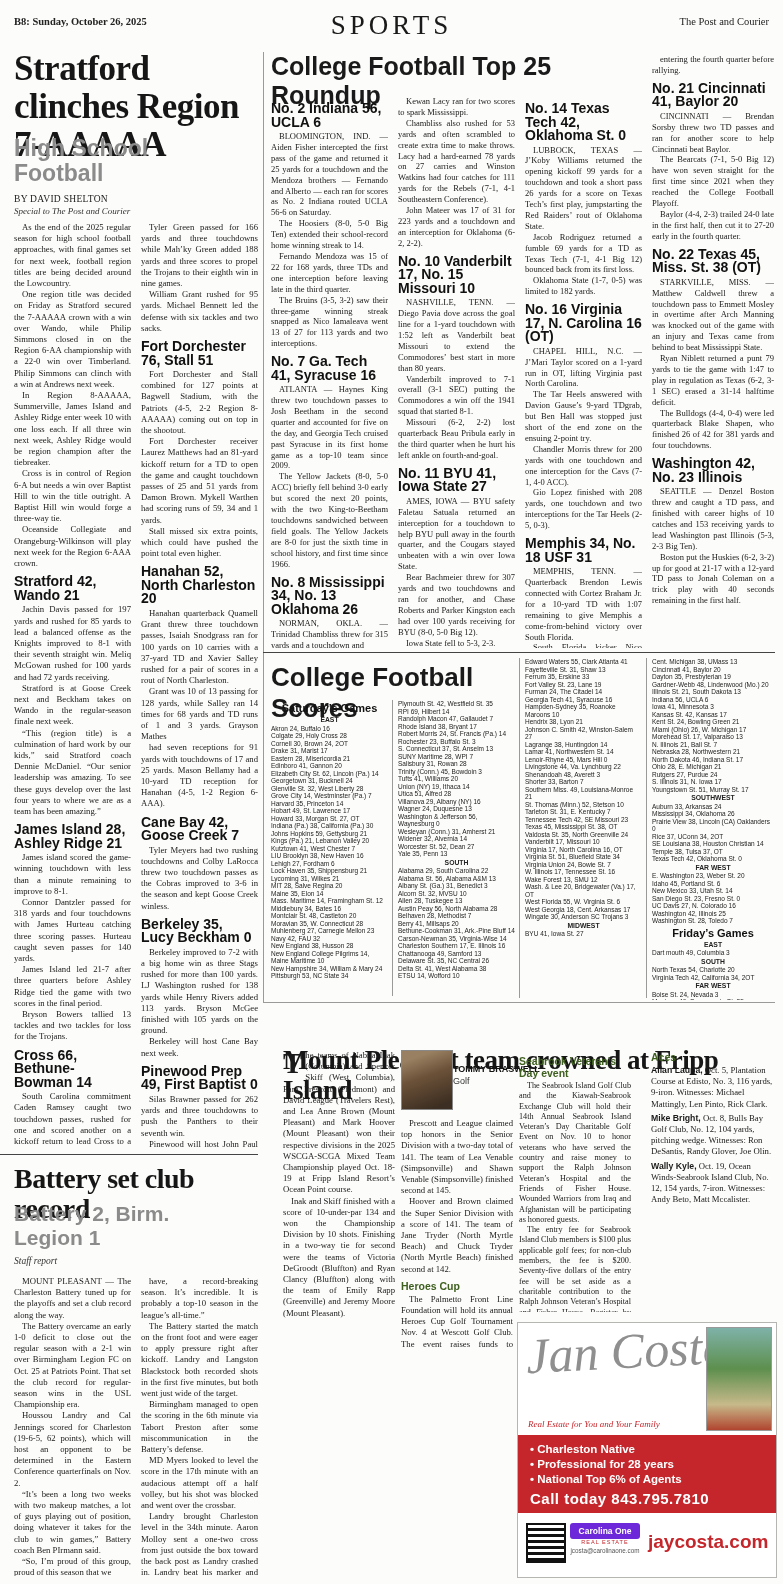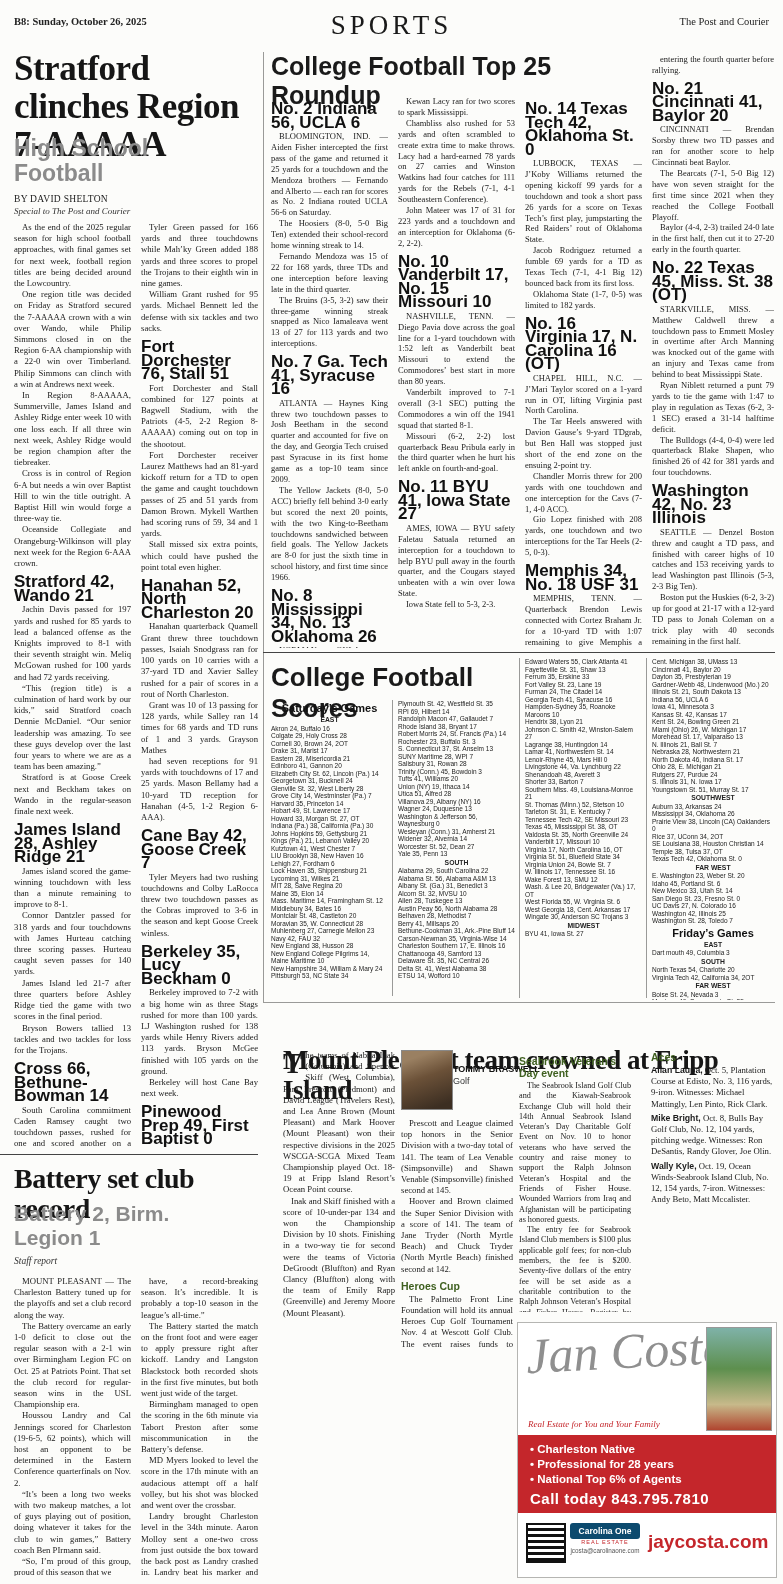--- a/index.html
+++ b/index.html
@@ -19,21 +19,21 @@
   .kicker{font-family:"Liberation Sans",sans-serif;font-weight:bold;color:#8b8b8b;}
   .byline{font-size:9.5px;letter-spacing:0.3px;}
   .credit{font-size:9px;font-style:italic;color:#333;}
 
   
   .col{position:absolute;overflow:hidden;text-align:justify;}
   .body-col{font-size:8.7px;line-height:11.2px;}
   .blk{margin:0;}
   .blk b.lead{font-family:"Liberation Sans",sans-serif;}
   .t-p{text-indent:8px;}
-  .t-head{font-family:"Liberation Sans",sans-serif;font-weight:bold;font-size:17px;line-height:13.5px;text-align:left;text-indent:0;margin:6px 0 2px 0;color:#111;}
+  .t-head{font-family:"Liberation Sans",sans-serif;font-weight:bold;font-size:14px;line-height:13.5px;text-align:left;text-indent:0;margin:6px 0 2px 0;color:#111;}
   .t-gh{font-family:"Liberation Sans",sans-serif;font-weight:bold;font-size:10.5px;line-height:12px;text-align:left;color:#3f6020;margin:5px 0 2px 0;}
   .t-dc span{display:block;}
   .t-dc span::first-letter{float:left;font-size:29px;line-height:24px;font-weight:bold;padding:1px 3px 0 0;}
   .t-ap{text-indent:0;margin-bottom:3px;}
   .t-ap b.lead{font-size:8.7px;}
 
   
   .scores-col{font-family:"Liberation Sans",sans-serif;font-size:6.5px;line-height:7.5px;text-align:left;color:#222;}
   .scores-col .t-s{white-space:normal;}
   .t-sg{font-weight:bold;font-size:11px;line-height:13px;text-align:center;margin:2px 0 1px 0;color:#111;}
@@ -49,21 +49,21 @@
   
   .ad{position:absolute;border:1px solid #b5b5b2;background:#fff;}
   .ad .sig{position:absolute;left:8px;top:2px;font-style:italic;font-size:50px;line-height:52px;color:#8f8f8f;transform:rotate(-3deg);font-family:"Liberation Serif",serif;}
   .ad .beach{position:absolute;right:4px;top:4px;width:64px;height:102px;background:linear-gradient(180deg,#7fb2a8 0%,#5d8f4e 40%,#c7b98a 75%,#b0452f 100%);border:1px solid #999;}
   .ad .tag{position:absolute;left:10px;top:96px;width:150px;font-style:italic;font-size:9px;color:#c4262b;}
   .ad .band{position:absolute;left:0;top:112px;width:100%;height:78px;background:#c4262b;color:#fff;font-family:"Liberation Sans",sans-serif;}
   .ad .band .bl{font-weight:bold;font-size:11.5px;line-height:15px;padding:7px 0 0 12px;}
   .ad .call{position:absolute;left:12px;top:55px;font-weight:bold;font-size:15px;letter-spacing:0.5px;}
   .ad .qr{position:absolute;left:8px;top:200px;width:36px;height:36px;border:2px solid #111;background:repeating-linear-gradient(0deg,#111 0 3px,#fff 3px 6px),repeating-linear-gradient(90deg,#111 0 3px,rgba(255,255,255,0) 3px 6px);}
   .ad .c1{position:absolute;left:52px;top:200px;width:70px;}
-  .ad .c1 .logo{background:#0c4a6e;color:#fff;font-family:"Liberation Sans",sans-serif;font-weight:bold;font-size:8.5px;text-align:center;padding:3px 2px;border-radius:3px;}
+  .ad .c1 .logo{background:#6d28d9;color:#fff;font-family:"Liberation Sans",sans-serif;font-weight:bold;font-size:8.5px;text-align:center;padding:3px 2px;border-radius:3px;}
   .ad .c1 .sub{font-family:"Liberation Sans",sans-serif;font-size:5.5px;text-align:center;color:#c4262b;letter-spacing:1px;}
   .ad .c1 .em{font-family:"Liberation Sans",sans-serif;font-size:6.3px;color:#555;text-align:center;margin-top:2px;}
   .ad .site{position:absolute;left:130px;top:208px;font-family:"Liberation Sans",sans-serif;font-weight:bold;font-size:19px;color:#c4262b;}
 </style>
 </head>
 <body>
 
 <div id="page">
 
   <div class="abs mast-side" style="left:14px;top:16px;"><b>B8: Sunday, October 26, 2025</b></div>
@@ -76,22 +76,22 @@
   <div class="abs credit" style="left:14px;top:206px;">Special to The Post and Courier</div>
 
   <div class="col body-col" style="left:14px;top:222px;width:117px;height:926px;">
       <div class="blk t-p"><b class="lead"></b><span>As the end of the 2025 regular season for high school football approaches, with final games set for next week, football region titles are being decided around the Lowcountry.</span></div>
       <div class="blk t-p"><b class="lead"></b><span>One region title was decided on Friday as Stratford secured the 7-AAAAA crown with a win over Wando, while Philip Simmons closed in on the Region 6-AA championship with a 22-0 win over Timberland. Philip Simmons can clinch with a win at Andrews next week.</span></div>
       <div class="blk t-p"><b class="lead"></b><span>In Region 8-AAAAA, Summerville, James Island and Ashley Ridge enter week 10 with one loss each. If all three win next week, Ashley Ridge would be region champion after the tiebreaker.</span></div>
       <div class="blk t-p"><b class="lead"></b><span>Cross is in control of Region 6-A but needs a win over Baptist Hill to win the title outright. A Baptist Hill win would forge a three-way tie.</span></div>
       <div class="blk t-p"><b class="lead"></b><span>Oceanside Collegiate and Orangeburg-Wilkinson will play next week for the Region 6-AAA crown.</span></div>
       <div class="blk t-head"><b class="lead"></b><span>Stratford 42, Wando 21</span></div>
       <div class="blk t-p"><b class="lead"></b><span>Jachin Davis passed for 197 yards and rushed for 85 yards to lead a balanced offense as the Knights improved to 8-1 with their seventh straight win. Meliq McGowan rushed for 100 yards and had 72 yards receiving.</span></div>
+      <div class="blk t-p"><b class="lead"></b><span>Stratford is at Goose Creek next and Beckham takes on Wando in the regular-season finale next week.</span></div>
       <div class="blk t-p"><b class="lead"></b><span>“This (region title) is a culmination of hard work by our kids,” said Stratford coach Dennie McDaniel. “Our senior leadership was amazing. To see these guys develop over the last four years to where we are as a team has been amazing.”</span></div>
-      <div class="blk t-p"><b class="lead"></b><span>Stratford is at Goose Creek next and Beckham takes on Wando in the regular-season finale next week.</span></div>
       <div class="blk t-head"><b class="lead"></b><span>James Island 28, Ashley Ridge 21</span></div>
       <div class="blk t-p"><b class="lead"></b><span>James island scored the game-winning touchdown with less than a minute remaining to improve to 8-1.</span></div>
       <div class="blk t-p"><b class="lead"></b><span>Connor Dantzler passed for 318 yards and four touchdowns with James Hurteau catching three scoring passes. Hurteau caught seven passes for 140 yards.</span></div>
       <div class="blk t-p"><b class="lead"></b><span>James Island led 21-7 after three quarters before Ashley Ridge tied the game with two scores in the final period.</span></div>
       <div class="blk t-p"><b class="lead"></b><span>Bryson Bowers tallied 13 tackles and two tackles for loss for the Trojans.</span></div>
       <div class="blk t-head"><b class="lead"></b><span>Cross 66, Bethune-Bowman 14</span></div>
       <div class="blk t-p"><b class="lead"></b><span>South Carolina commitment Caden Ramsey caught two touchdown passes, rushed for one and scored another on a kickoff return to lead Cross to a rout of Bethune-Bowman. He also had an interception.</span></div>
     </div>
   <div class="col body-col" style="left:141px;top:222px;width:117px;height:926px;">
       <div class="blk t-p"><b class="lead"></b><span>Tyler Green passed for 166 yards and three touchdowns while Mah’ky Green added 188 yards and three scores to propel the Trojans to their eighth win in nine games.</span></div>
@@ -133,20 +133,21 @@
   <div class="col body-col" style="left:398px;top:96px;width:117px;height:552px;font-size:8.5px;line-height:10.9px;">
       <div class="blk t-p"><b class="lead"></b><span>Kewan Lacy ran for two scores to spark Mississippi.</span></div>
       <div class="blk t-p"><b class="lead"></b><span>Chambliss also rushed for 53 yards and often scrambled to create extra time to make throws. Lacy had a hard-earned 78 yards on 27 carries and Winston Watkins had four catches for 111 yards for the Rebels (7-1, 4-1 Southeastern Conference).</span></div>
       <div class="blk t-p"><b class="lead"></b><span>John Mateer was 17 of 31 for 223 yards and a touchdown and an interception for Oklahoma (6-2, 2-2).</span></div>
       <div class="blk t-head"><b class="lead"></b><span>No. 10 Vanderbilt 17, No. 15 Missouri 10</span></div>
       <div class="blk t-p"><b class="lead"></b><span>NASHVILLE, TENN. — Diego Pavia dove across the goal line for a 1-yard touchdown with 1:52 left as Vanderbilt beat Missouri to extend the Commodores’ best start in more than 80 years.</span></div>
       <div class="blk t-p"><b class="lead"></b><span>Vanderbilt improved to 7-1 overall (3-1 SEC) putting the Commodores a win off the 1941 squad that started 8-1.</span></div>
       <div class="blk t-p"><b class="lead"></b><span>Missouri (6-2, 2-2) lost quarterback Beau Pribula early in the third quarter when he hurt his left ankle on fourth-and-goal.</span></div>
       <div class="blk t-head"><b class="lead"></b><span>No. 11 BYU 41, Iowa State 27</span></div>
       <div class="blk t-p"><b class="lead"></b><span>AMES, IOWA — BYU safety Faletau Satuala returned an interception for a touchdown to help BYU pull away in the fourth quarter, and the Cougars stayed unbeaten with a win over Iowa State.</span></div>
+      <div class="blk t-p"><b class="lead"></b><span>Bear Bachmeier threw for 307 yards and two touchdowns and ran for another, and Chase Roberts and Parker Kingston each had over 100 yards receiving for BYU (8-0, 5-0 Big 12).</span></div>
       <div class="blk t-p"><b class="lead"></b><span>Iowa State fell to 5-3, 2-3.</span></div>
     </div>
   <div class="col body-col" style="left:525px;top:96px;width:117px;height:552px;font-size:8.5px;line-height:10.9px;">
       <div class="blk t-head"><b class="lead"></b><span>No. 14 Texas Tech 42, Oklahoma St. 0</span></div>
       <div class="blk t-p"><b class="lead"></b><span>LUBBOCK, TEXAS — J’Koby Williams returned the opening kickoff 99 yards for a touchdown and took a short pass 26 yards for a score on Texas Tech’s first play, jumpstarting the Red Raiders’ rout of Oklahoma State.</span></div>
       <div class="blk t-p"><b class="lead"></b><span>Jacob Rodriguez returned a fumble 69 yards for a TD as Texas Tech (7-1, 4-1 Big 12) bounced back from its first loss.</span></div>
       <div class="blk t-p"><b class="lead"></b><span>Oklahoma State (1-7, 0-5) was limited to 182 yards.</span></div>
       <div class="blk t-head"><b class="lead"></b><span>No. 16 Virginia 17, N. Carolina 16 (OT)</span></div>
       <div class="blk t-p"><b class="lead"></b><span>CHAPEL HILL, N.C. — J’Mari Taylor scored on a 1-yard run in OT, lifting Virginia past North Carolina.</span></div>
       <div class="blk t-p"><b class="lead"></b><span>The Tar Heels answered with Davion Gause’s 9-yard TDgrab, but Ben Hall was stopped just short of the end zone on the ensuing 2-point try.</span></div>

